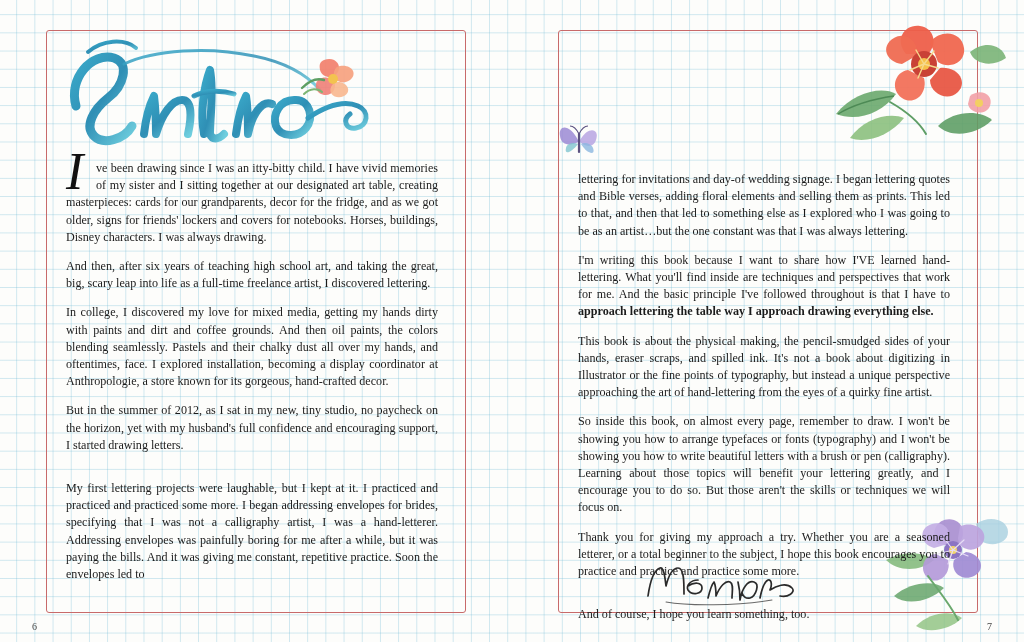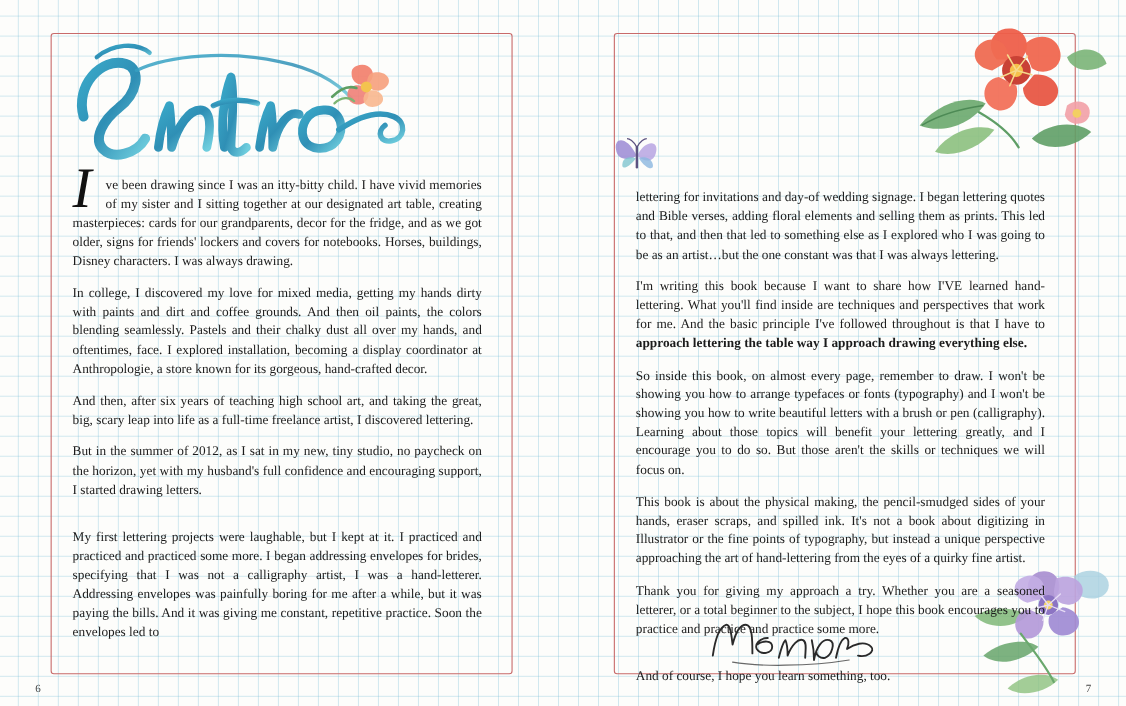--- a/index.html
+++ b/index.html
@@ -187,22 +187,22 @@
           <path d="M8 40 C 14 34, 22 34, 26 38" stroke="#7cb573" stroke-width="2" fill="none" stroke-linecap="round"></path>
         </g>
       </svg>
     </div>
 
     <div class="column col-left">
       <p class="dropcap-para">
         <span class="dropcap">I</span>
         <span class="runaround"></span><span>ve been drawing since I was an itty-bitty child. I have vivid memories of my sister and I sitting together at our designated art table, creating masterpieces: cards for our grandparents, decor for the fridge, and as we got older, signs for friends' lockers and covers for notebooks. Horses, buildings, Disney characters. I was always drawing.</span>
       </p>
+      <p>And then, after six years of teaching high school art, and taking the great, big, scary leap into life as a full-time freelance artist, I discovered lettering.</p>
       <p>In college, I discovered my love for mixed media, getting my hands dirty with paints and dirt and coffee grounds. And then oil paints, the colors blending seamlessly. Pastels and their chalky dust all over my hands, and oftentimes, face. I explored installation, becoming a display coordinator at Anthropologie, a store known for its gorgeous, hand-crafted decor.</p>
-      <p>And then, after six years of teaching high school art, and taking the great, big, scary leap into life as a full-time freelance artist, I discovered lettering.</p>
       <p>But in the summer of 2012, as I sat in my new, tiny studio, no paycheck on the horizon, yet with my husband's full confidence and encouraging support, I started drawing letters.</p>
       <p>My first lettering projects were laughable, but I kept at it. I practiced and practiced and practiced some more. I began addressing envelopes for brides, specifying that I was not a calligraphy artist, I was a hand-letterer. Addressing envelopes was painfully boring for me after a while, but it was paying the bills. And it was giving me constant, repetitive practice. Soon the envelopes led to</p>
     </div>
 
     <div class="page-number pn-left">6</div>
   </div>
 
   <div class="page page-right">
     <div class="page-frame frame-right"></div>
   </div>
@@ -265,22 +265,22 @@
         <circle cx="73" cy="50" r="4" fill="#f4d56a"></circle>
         <path d="M73 50 L 64 38 M73 50 L84 40 M73 50 L88 56 M73 50 L68 64 M73 50 L 58 54" stroke="#e6dcf5" stroke-width="1.2" stroke-linecap="round"></path>
         <path d="M48 76 C 58 90, 70 104, 78 120" stroke="#6aa86d" stroke-width="2" fill="none" stroke-linecap="round"></path>
       </g>
     </svg>
   </div>
 
   <div class="column col-right">
     <p>lettering for invitations and day-of wedding signage. I began lettering quotes and Bible verses, adding floral elements and selling them as prints. This led to that, and then that led to something else as I explored who I was going to be as an artist…but the one constant was that I was always lettering.</p>
     <p><span>I'm writing this book because I want to share how I'VE learned hand-lettering. What you'll find inside are techniques and perspectives that work for me. And the basic principle I've followed throughout is that I have to </span><b>approach lettering the table way I approach drawing everything else.</b></p>
+    <p>This book is about the physical making, the pencil-smudged sides of your hands, eraser scraps, and spilled ink. It's not a book about digitizing in Illustrator or the fine points of typography, but instead a unique perspective approaching the art of hand-lettering from the eyes of a quirky fine artist.</p>
     <p>So inside this book, on almost every page, remember to draw. I won't be showing you how to arrange typefaces or fonts (typography) and I won't be showing you how to write beautiful letters with a brush or pen (calligraphy). Learning about those topics will benefit your lettering greatly, and I encourage you to do so. But those aren't the skills or techniques we will focus on.</p>
-    <p>This book is about the physical making, the pencil-smudged sides of your hands, eraser scraps, and spilled ink. It's not a book about digitizing in Illustrator or the fine points of typography, but instead a unique perspective approaching the art of hand-lettering from the eyes of a quirky fine artist.</p>
     <p>Thank you for giving my approach a try. Whether you are a seasoned letterer, or a total beginner to the subject, I hope this book encourages you to practice and practice and practice some more.</p>
     <p>And of course, I hope you learn something, too.</p>
   </div>
 
   <div class="signature">
     <svg width="160" height="50" viewBox="0 0 160 50" xmlns="http://www.w3.org/2000/svg" aria-hidden="true">
       <g fill="none" stroke="#2a2a2a" stroke-width="1.7" stroke-linecap="round" stroke-linejoin="round">
         <path d="M8 40 C 10 26, 14 14, 20 12 C 24 11, 25 22, 26 30 C 28 22, 32 12, 38 12 C 44 12, 44 26, 44 38"></path>
         <path d="M48 30 C 54 26, 62 26, 62 32 C 62 38, 52 40, 48 34 C 46 30, 50 24, 58 24"></path>
         <path d="M68 42 C 70 34, 72 28, 74 26 C 76 30, 76 36, 76 40 C 80 30, 86 24, 90 26 C 94 28, 92 36, 92 42"></path>

